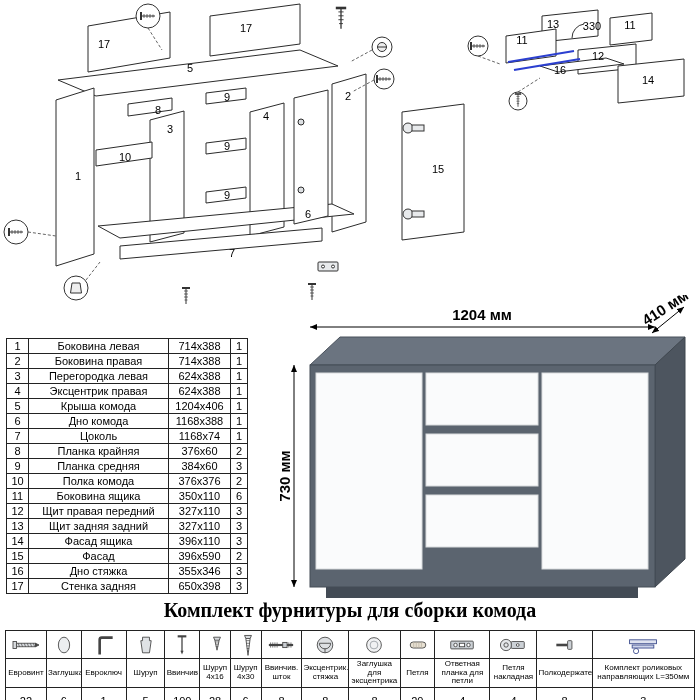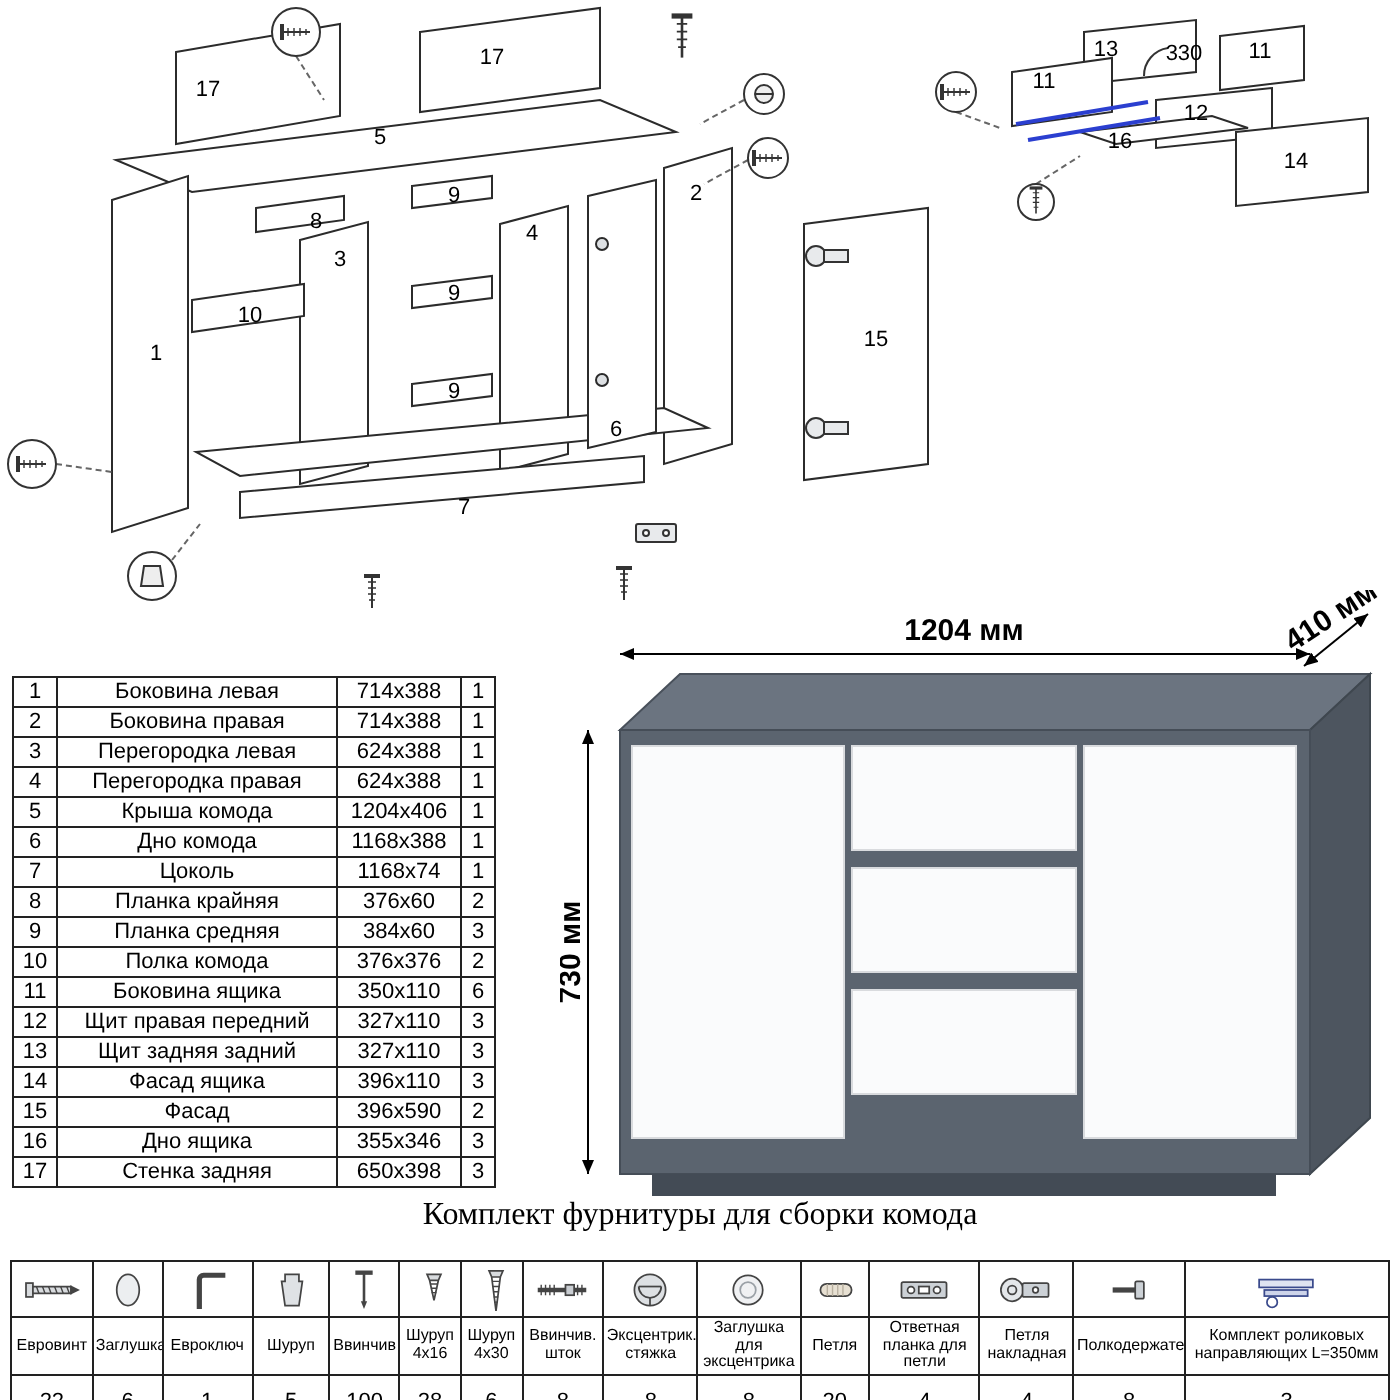--- a/index.html
+++ b/index.html
@@ -23,21 +23,22 @@
     padding: 0 2px; text-align: center; overflow: hidden; white-space: nowrap;
   }
   .parts td.c-num  { width: 22px; }
   .parts td.c-name { width: 140px; }
   .parts td.c-size { width: 62px; }
   .parts td.c-qty  { width: 17px; }
 
   .hw-title {
     position: absolute; top: 599px; left: 0; width: 700px;
     text-align: center; font-family: "Liberation Serif", serif;
-    font-size: 16px;
+    font-size: 20px;
+    font-weight: bold;
   }
   .hw { position: absolute; top: 630px; left: 5px; }
   .hw table { border-collapse: collapse; table-layout: fixed; width: 690px; }
   .hw td { border: 1px solid #222; text-align: center; vertical-align: middle; padding: 0; overflow: hidden; }
   td.hw-icon { height: 28px; }
   td.hw-icon svg { width: 34px; height: 26px; display: block; margin: 0 auto; }
   td.hw-name { height: 25px; font-size: 8px; line-height: 8.5px; padding: 1px; }
   td.hw-qty  { height: 28px; font-size: 11px; }
 
   .render { position: absolute; left: 280px; top: 295px; }
@@ -179,21 +180,21 @@
           <td class="c-qty">1</td>
         </tr>
         <tr>
           <td class="c-num">3</td>
           <td class="c-name">Перегородка левая</td>
           <td class="c-size">624x388</td>
           <td class="c-qty">1</td>
         </tr>
         <tr>
           <td class="c-num">4</td>
-          <td class="c-name">Перегородка правая</td>
+          <td class="c-name">Эксцентрик правая</td>
           <td class="c-size">624x388</td>
           <td class="c-qty">1</td>
         </tr>
         <tr>
           <td class="c-num">5</td>
           <td class="c-name">Крыша комода</td>
           <td class="c-size">1204x406</td>
           <td class="c-qty">1</td>
         </tr>
         <tr>
@@ -251,21 +252,21 @@
           <td class="c-qty">3</td>
         </tr>
         <tr>
           <td class="c-num">15</td>
           <td class="c-name">Фасад</td>
           <td class="c-size">396x590</td>
           <td class="c-qty">2</td>
         </tr>
         <tr>
           <td class="c-num">16</td>
-          <td class="c-name">Дно ящика</td>
+          <td class="c-name">Дно стяжка</td>
           <td class="c-size">355x346</td>
           <td class="c-qty">3</td>
         </tr>
         <tr>
           <td class="c-num">17</td>
           <td class="c-name">Стенка задняя</td>
           <td class="c-size">650x398</td>
           <td class="c-qty">3</td>
         </tr>
       </tbody>

